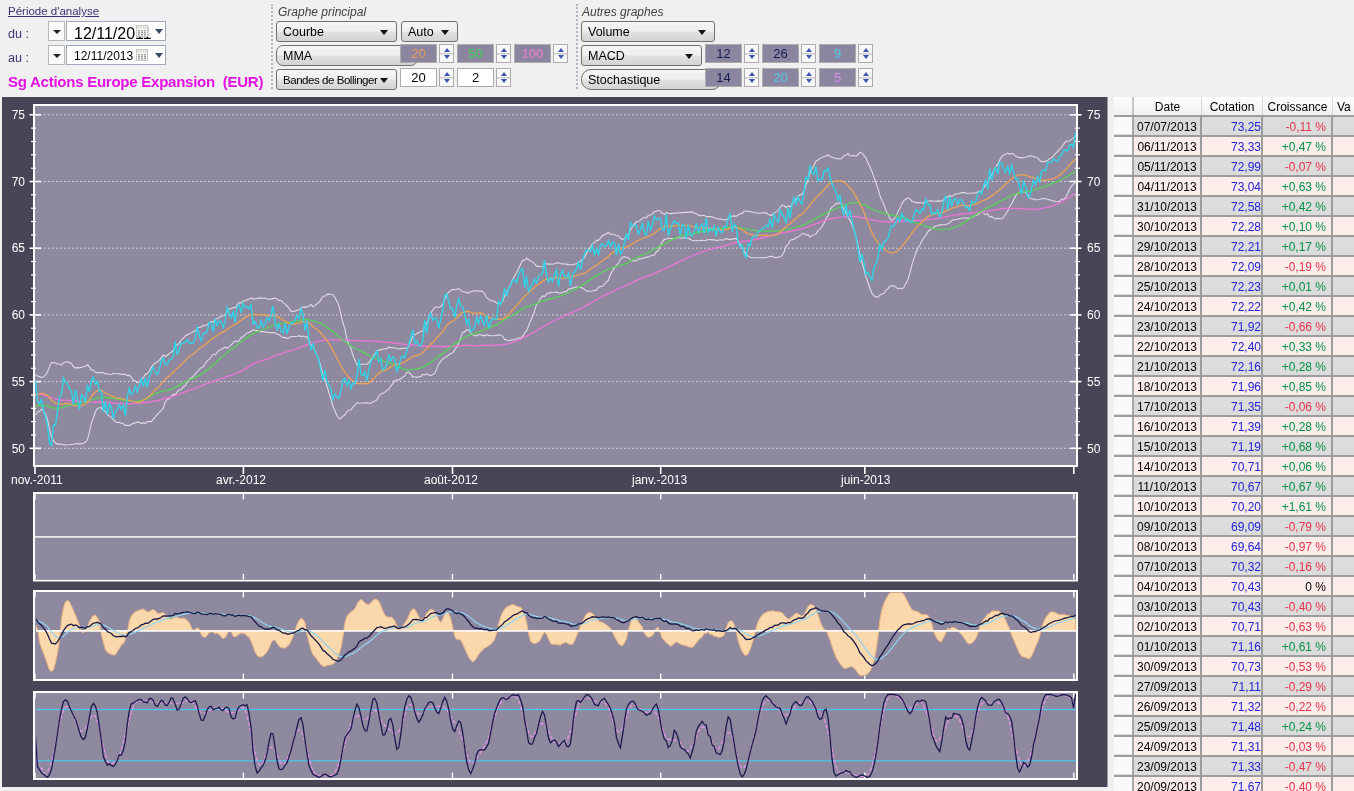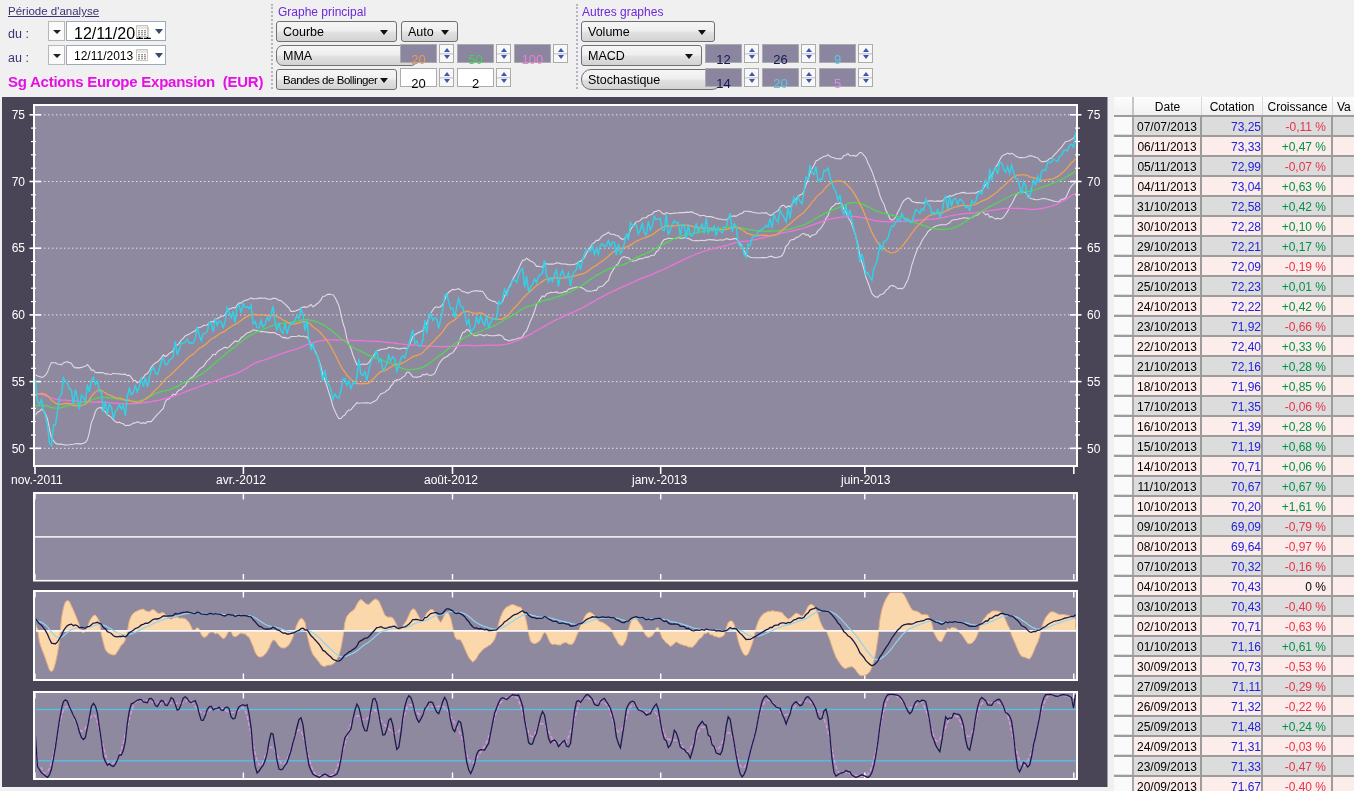--- a/index.html
+++ b/index.html
@@ -1,24 +1,24 @@
 <!DOCTYPE html>
 <html><head><meta charset="utf-8"><style>
 * { margin:0; padding:0; box-sizing:border-box; }
 html,body { width:1354px; height:791px; background:#F0F0F0; font-family:"Liberation Sans",sans-serif; overflow:hidden; position:relative; }
 .abs { position:absolute; }
 .lbl { color:#3C3374; font-size:11.5px; }
-.plbl { color:#6d28d9; font-size:12px; }
+.plbl { color:#404040; font-size:12px;font-style:italic; }
 .combo { position:absolute; height:21px; border:1px solid #707070; border-radius:3px;
   background:linear-gradient(180deg,#F5F5F5 0%,#EFEFEF 48%,#E2E2E2 52%,#D3D3D3 100%);
   font-size:12.5px; color:#000; padding:2.5px 0 0 6px; white-space:nowrap; overflow:hidden; }
 .combo:after { content:""; position:absolute; right:8px; top:8px; width:0; height:0;
   border-left:4.5px solid transparent; border-right:4.5px solid transparent; border-top:5px solid #111; }
 .spinbox { position:absolute; width:37px; height:19px; background:#8B85A0; border:1px solid #ABABAB;
-  font-size:13px; text-align:center; padding-top:7px; }
+  font-size:13px; text-align:center; padding-top:1px; }
 .spinbtn { position:absolute; width:15px; height:19px; border:1px solid #ACACAC; background:#F8F8F8; }
 .spinbtn i { position:absolute; left:3.5px; width:0; height:0; border-left:3.2px solid transparent; border-right:3.2px solid transparent; }
 .spinbtn i.u { top:2.6px; border-bottom:4.2px solid #3C55B0; }
 .spinbtn i.d { bottom:2.6px; border-top:4.2px solid #3C55B0; }
 .spinbtn em { position:absolute; left:0; right:0; top:8.2px; height:1.4px; background:#E2E2E2; border-top:1px solid #CFCFCF; }
 .dsep { position:absolute; width:0; border-left:2px dotted #B8B2C4; }
 .tr { display:flex; height:20px; border-bottom:2px solid #9C9C9C; font-size:12px; }
 .tr > div { border-right:2px solid #9C9C9C; padding-top:2.5px; }
 .c0 { width:20px; background:#FAFAFA; border-right-color:#A8A8A8 !important; box-shadow:inset 0 -1px 0 #DDD; }
 .c1 { width:68px; text-align:center; color:#000; }

